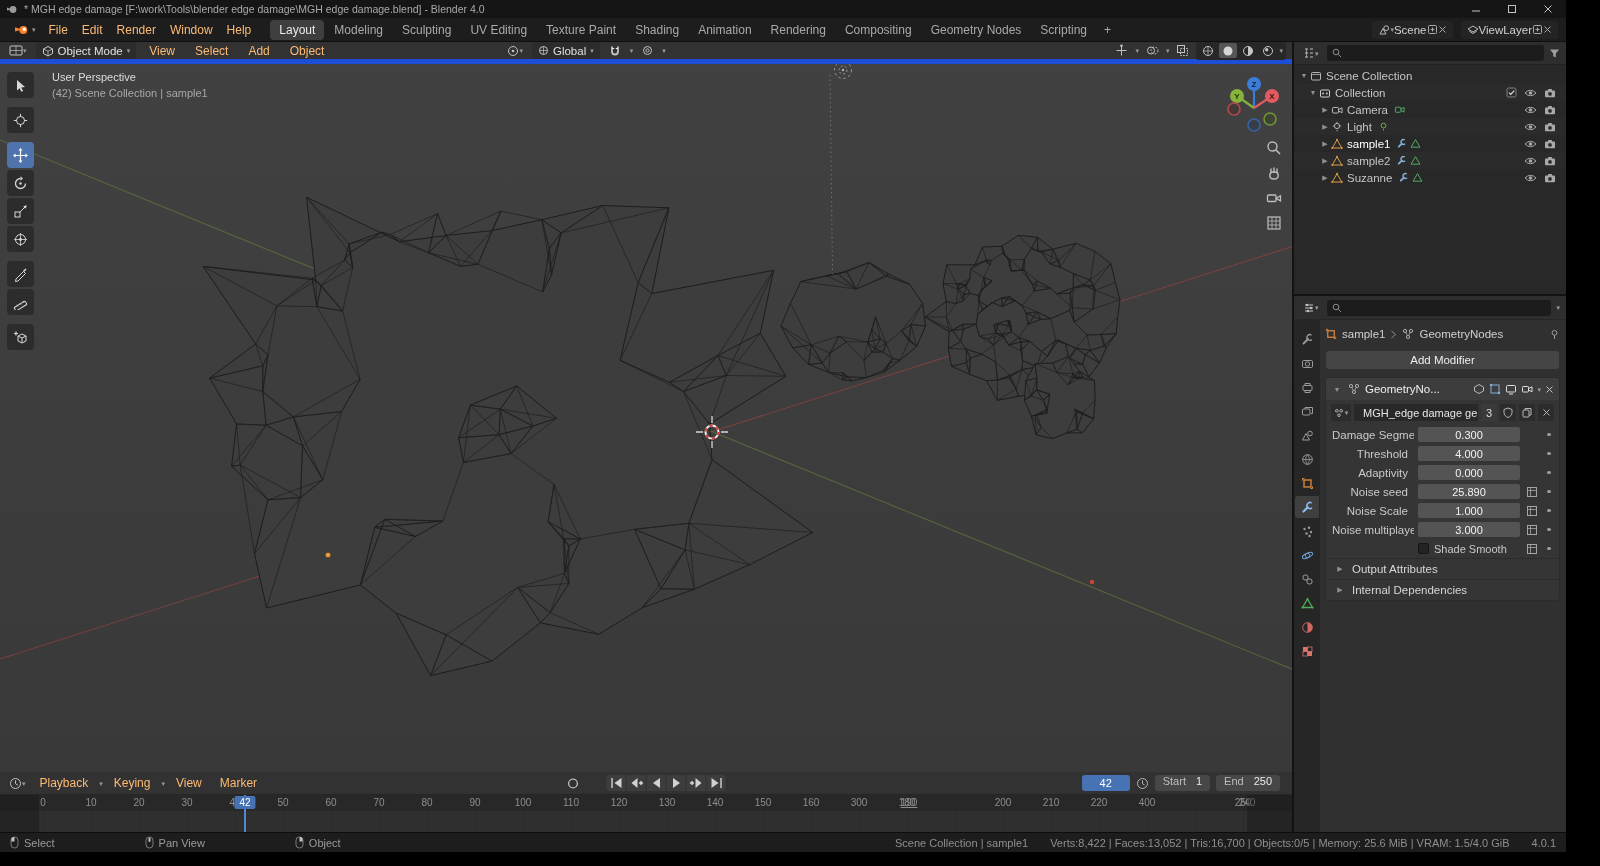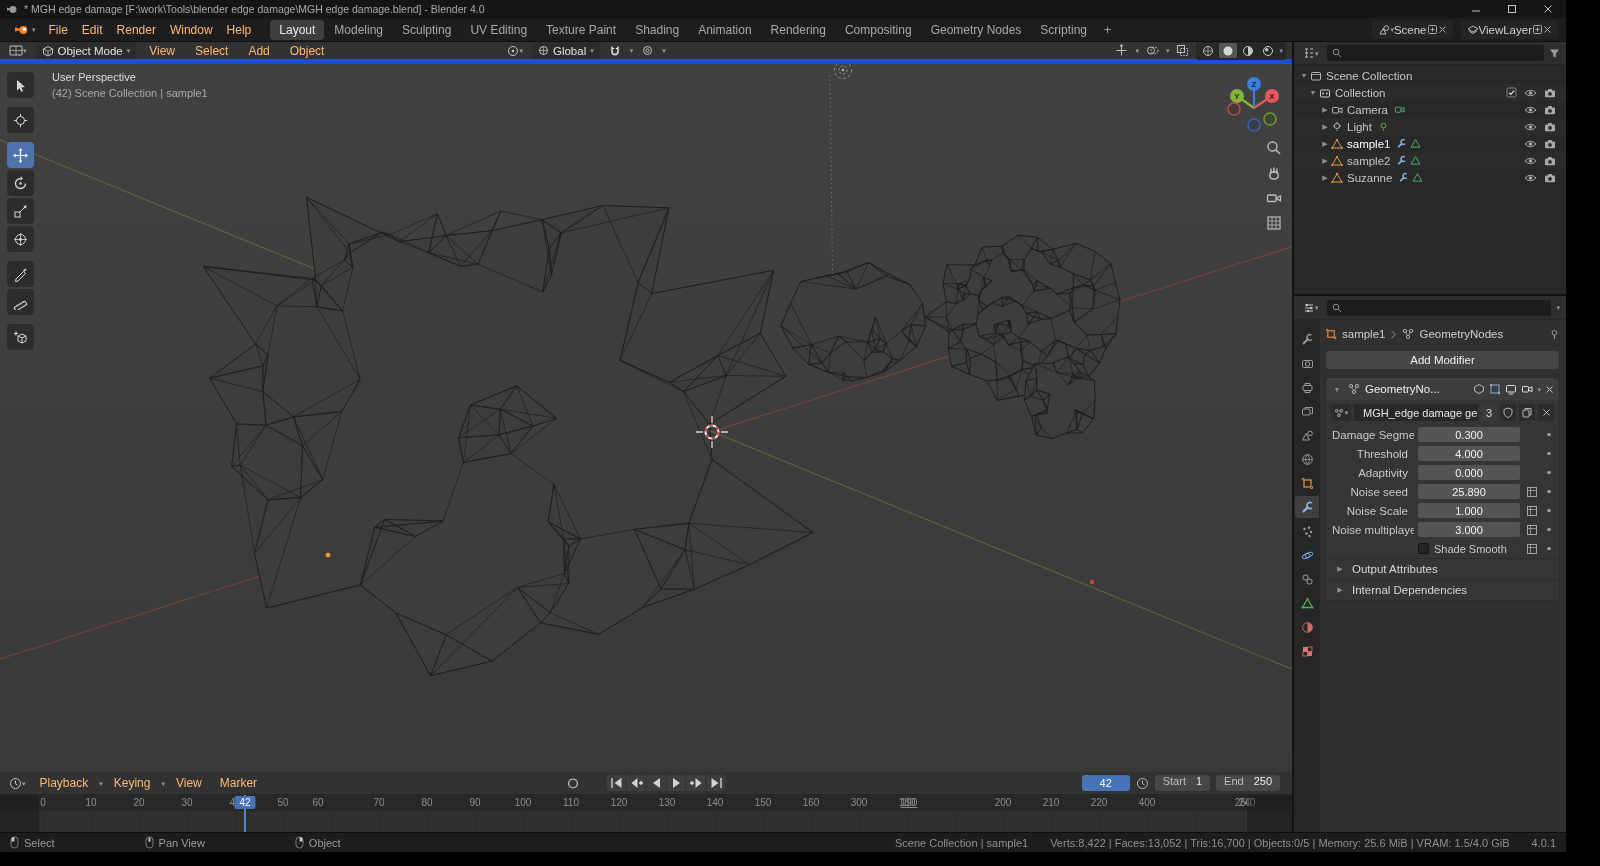--- a/index.html
+++ b/index.html
@@ -547,21 +547,21 @@
           </div>
         </div>
         <div class="tl-body">
           <div class="tl-ruler">
             <span class="tick" style="left: 43px;">0</span>
             <span class="tick" style="left: 91px;">10</span>
             <span class="tick" style="left: 139px;">20</span>
             <span class="tick" style="left: 187px;">30</span>
             <span class="tick" style="left: 235px;">40</span>
             <span class="tick" style="left: 283px;">50</span>
-            <span class="tick" style="left: 318px;">60</span>
+            <span class="tick" style="left: 331px;">60</span>
             <span class="tick" style="left: 379px;">70</span>
             <span class="tick" style="left: 427px;">80</span>
             <span class="tick" style="left: 475px;">90</span>
             <span class="tick" style="left: 523px;">100</span>
             <span class="tick" style="left: 571px;">110</span>
             <span class="tick" style="left: 619px;">120</span>
             <span class="tick" style="left: 667px;">130</span>
             <span class="tick" style="left: 715px;">140</span>
             <span class="tick" style="left: 763px;">150</span>
             <span class="tick" style="left: 811px;">160</span>

